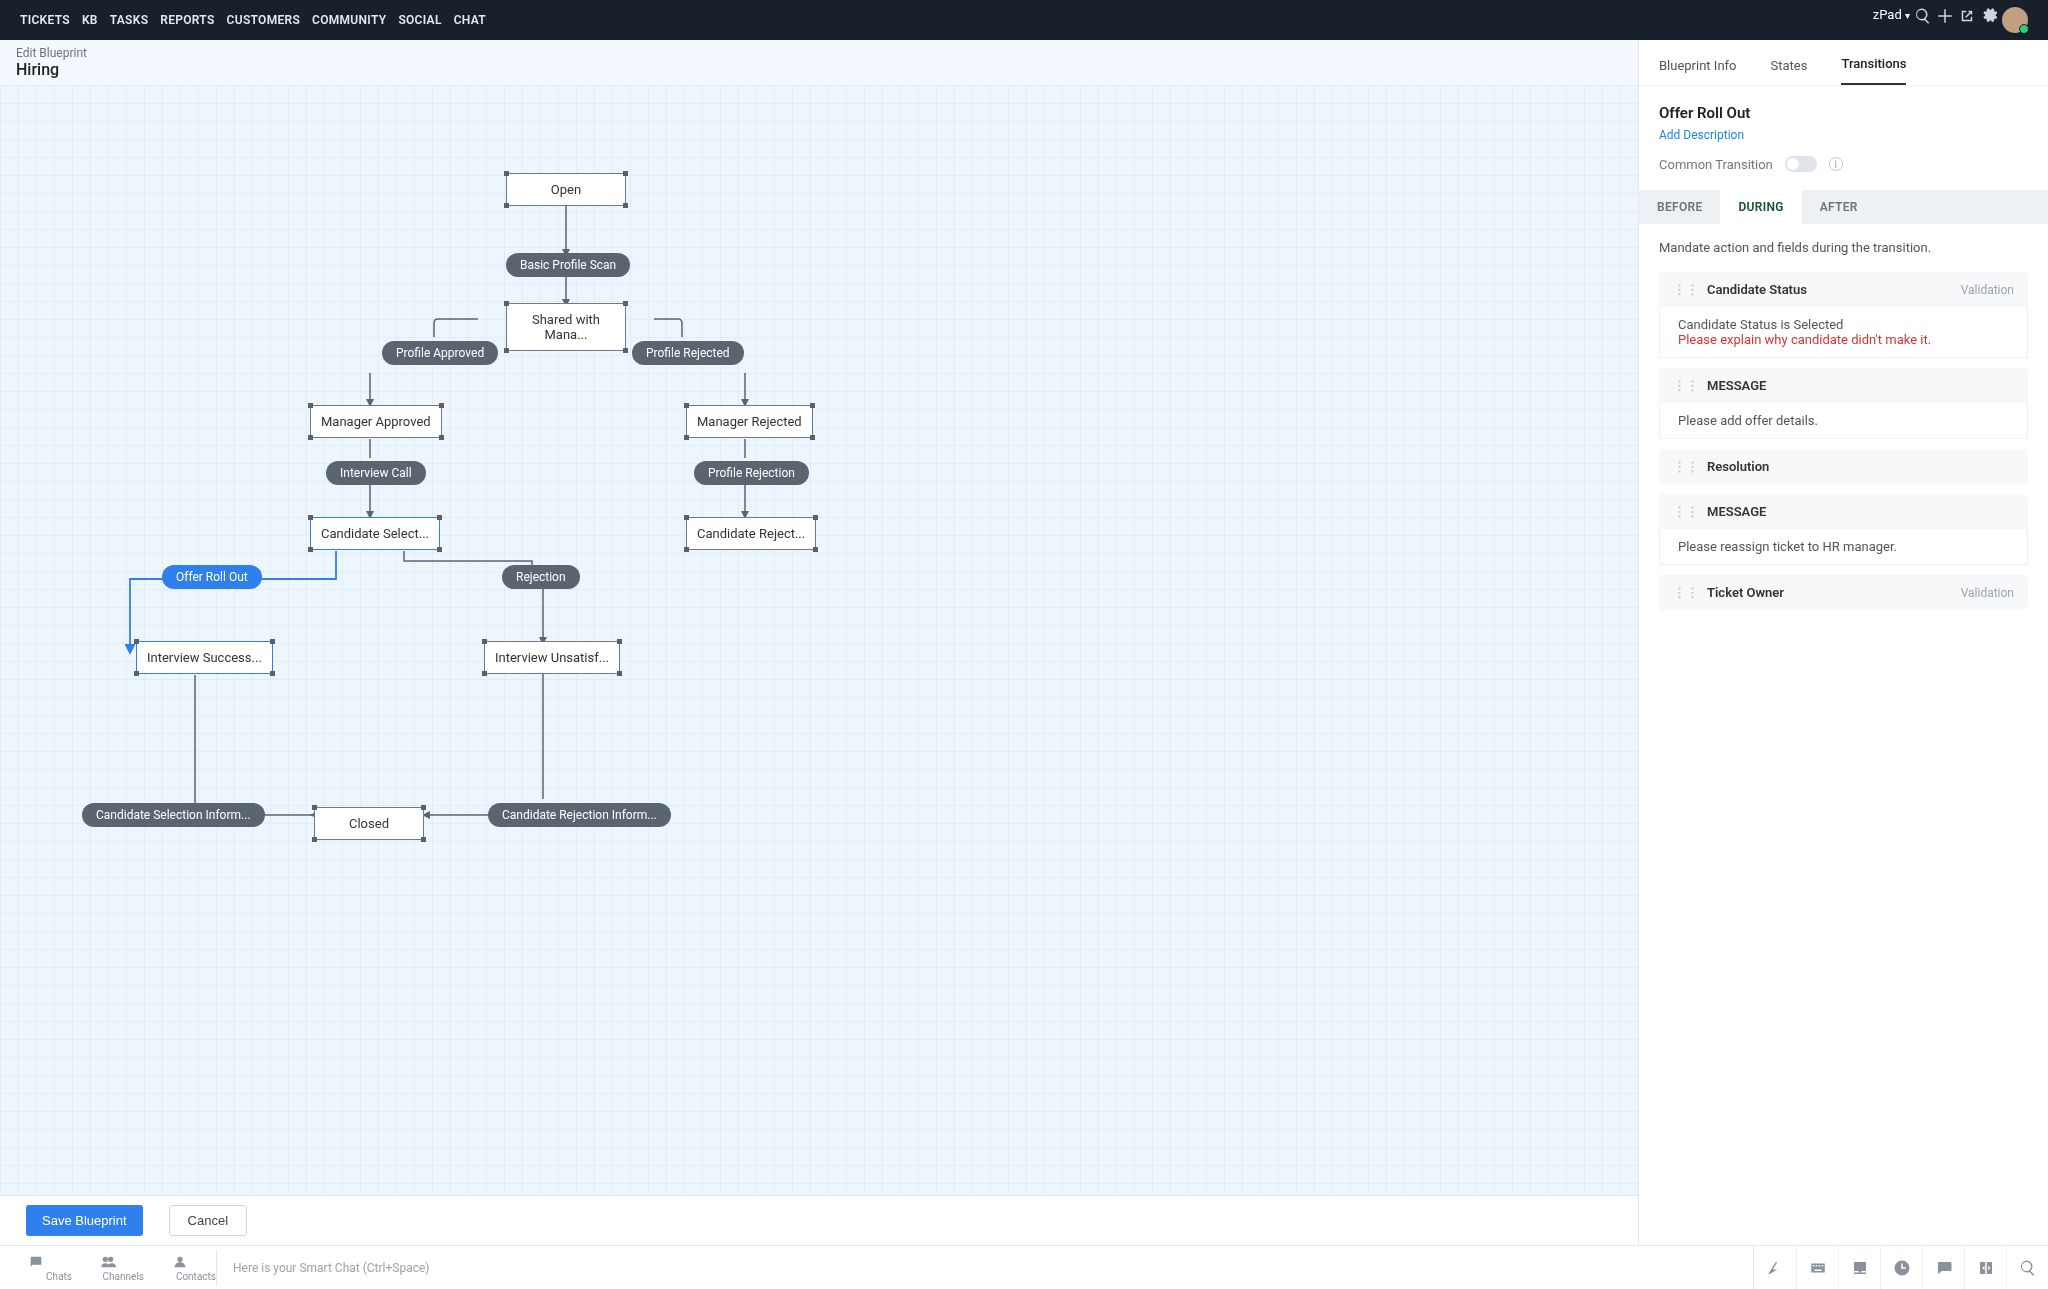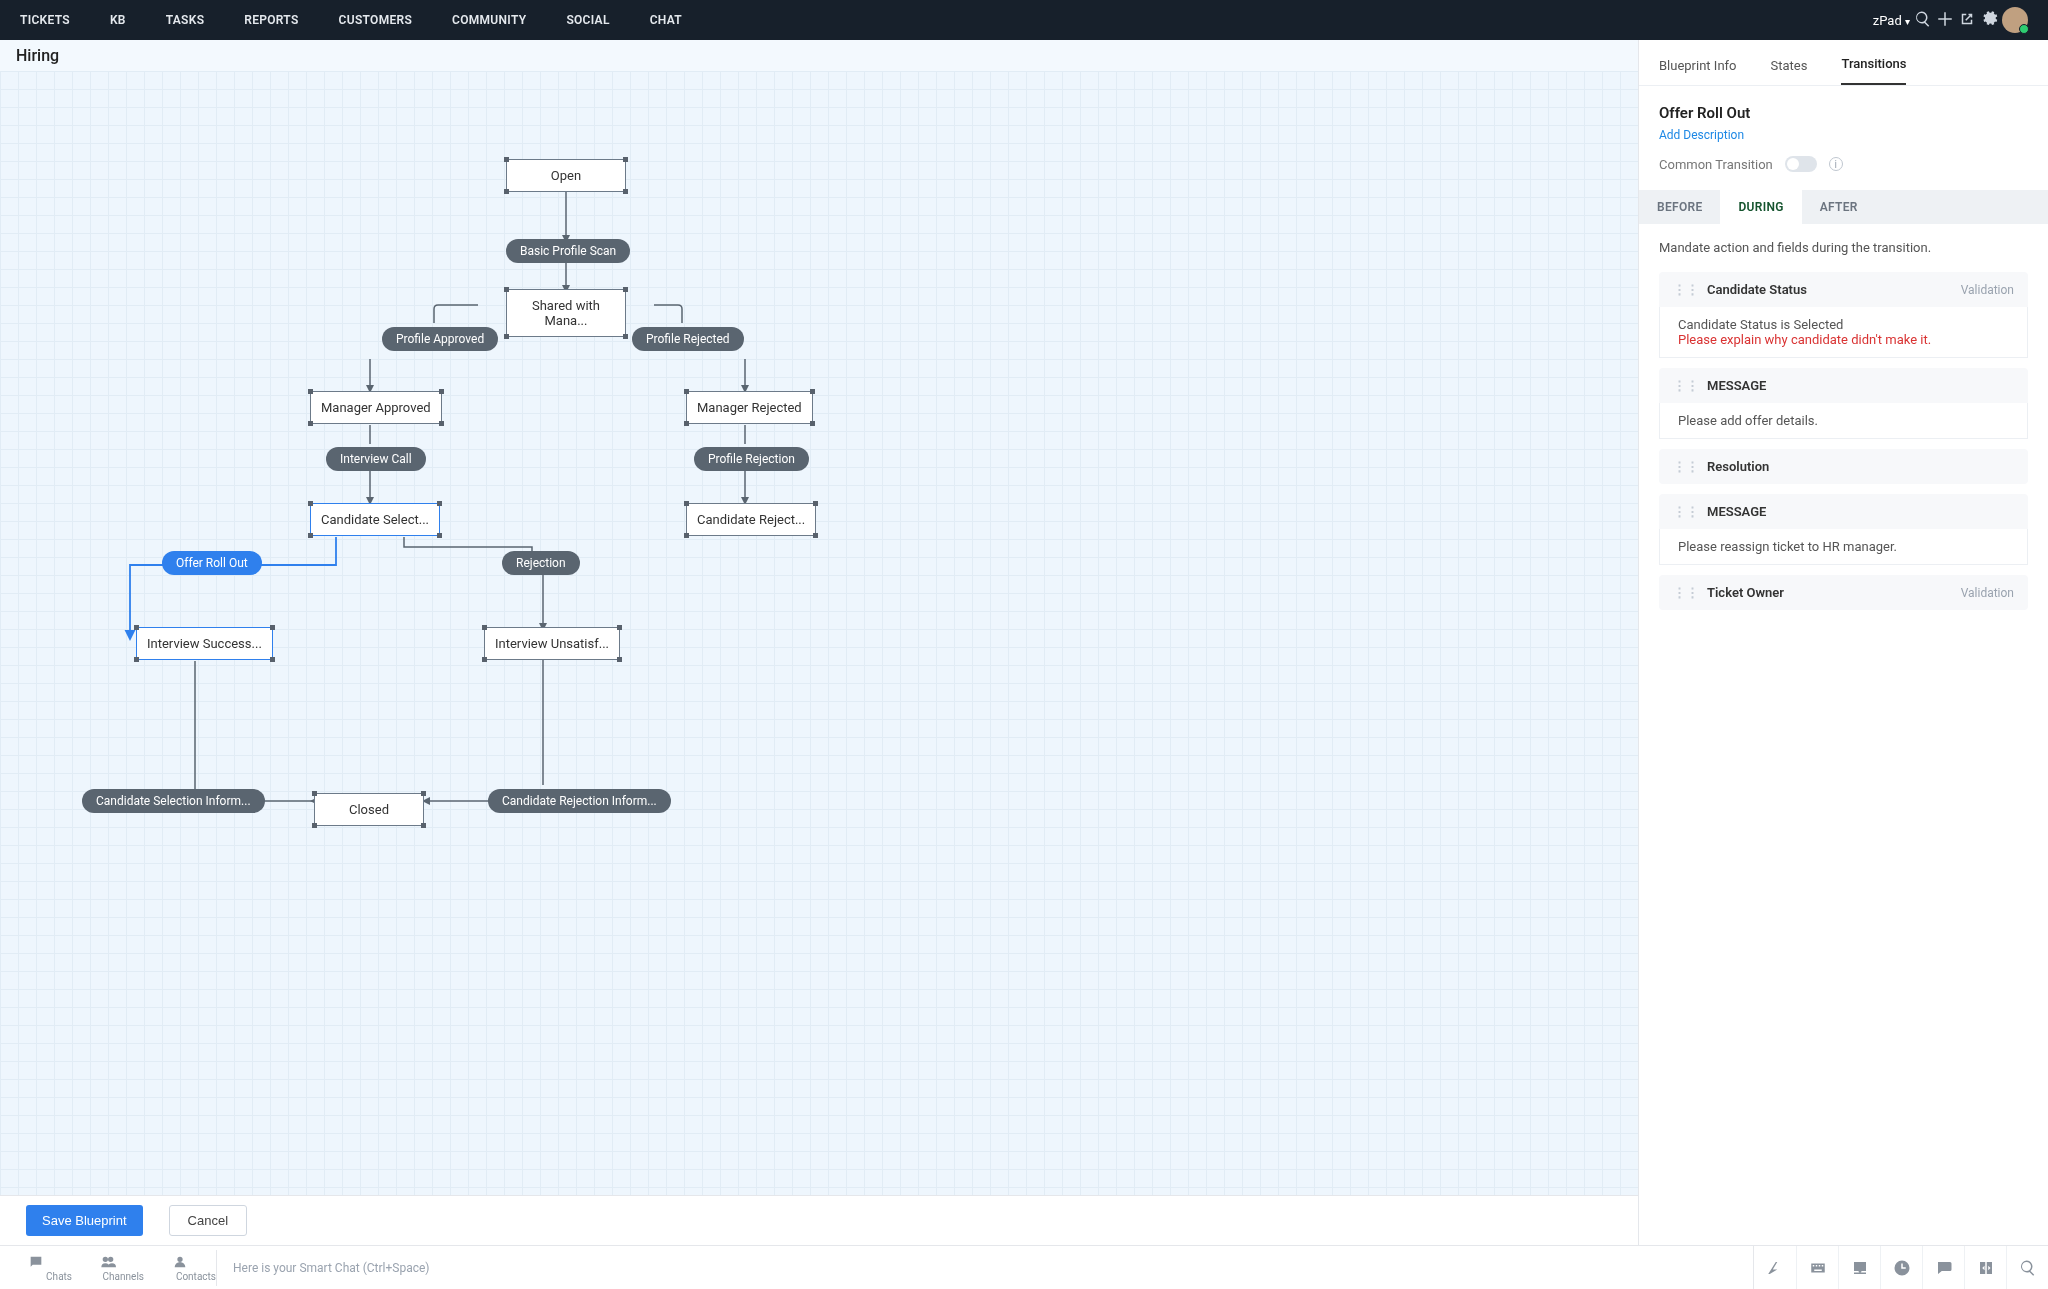--- a/index.html
+++ b/index.html
@@ -1,20 +1,20 @@
 <!DOCTYPE html>
 <html><head>
 <meta charset="utf-8">
 <style>
   html,body{margin:0;padding:0;font-family:-apple-system,BlinkMacSystemFont,"Segoe UI",Roboto,Arial,sans-serif;font-size:14px;color:#333;background:#fff;height:100%;}
   *{box-sizing:border-box;}
   .topbar{background:#17202b;color:#fff;height:40px;display:flex;align-items:center;padding:0 20px;justify-content:space-between;}
-  .topnav{display:flex;gap:40px}
+  .topnav{display:flex;gap:12px}
   .topnav a{color:#e5e9ee;font-size:12px;font-weight:600;letter-spacing:.3px;cursor:pointer}
-  .topright{display:flex;align-items:center;gap:4px;color:#cfd6df}
+  .topright{display:flex;align-items:flex-start;gap:4px;color:#cfd6df}
   .topright .zpad{color:#fff;font-size:13px;cursor:pointer}
   .topright svg{width:18px;height:18px;fill:#cfd6df}
   .avatar{width:26px;height:26px;border-radius:50%;background:#c0a080;position:relative}
   .avatar::after{content:"";position:absolute;right:-1px;bottom:-1px;width:8px;height:8px;border-radius:50%;background:#2ecc71;border:1px solid #17202b}
 
   .body{display:flex;height:calc(100vh - 40px - 44px);}
   .canvas-wrap{flex:1;display:flex;flex-direction:column;position:relative;min-width:0}
   .canvas-head{background:linear-gradient(180deg,#f3f9fe,#f3f9fe);border-bottom:0;padding:6px 16px;font-size:12px;color:#6b7280}
   .canvas-head .title{font-size:16px;color:#222;font-weight:500}
 
@@ -115,20 +115,21 @@
           <path d="M12 8a4 4 0 110 8 4 4 0 010-8zm9 4l2 1-1 3-2-.6a8 8 0 01-1.6 1.6l.6 2-3 1-1-2a8 8 0 01-2.2 0l-1 2-3-1 .6-2A8 8 0 017.6 15.4L5.6 16l-1-3 2-1a8 8 0 010-2.2l-2-1 1-3 2 .6A8 8 0 019.4 4.6L8.8 2.6l3-1 1 2a8 8 0 012.2 0l1-2 3 1-.6 2a8 8 0 011.6 1.6l2-.6 1 3-2 1a8 8 0 010 2.2z"></path>
         </svg></span>
     <div class="avatar"></div>
   </div>
 </div>
 
 <div class="body">
 
   <div class="canvas-wrap">
     <div class="canvas-head">
+      <div>Edit Blueprint</div>
       <div class="title">Hiring</div>
     </div>
 
     <div class="canvas">
       <svg class="wires">
 
         <g stroke="#5a6570" stroke-width="1.5" fill="none">
           <path d="M566 105 V168 V216"></path>
           <path d="M478 234 H438 Q434 234 434 238 V252"></path>
           <path d="M654 234 H678 Q682 234 682 238 V252"></path>

